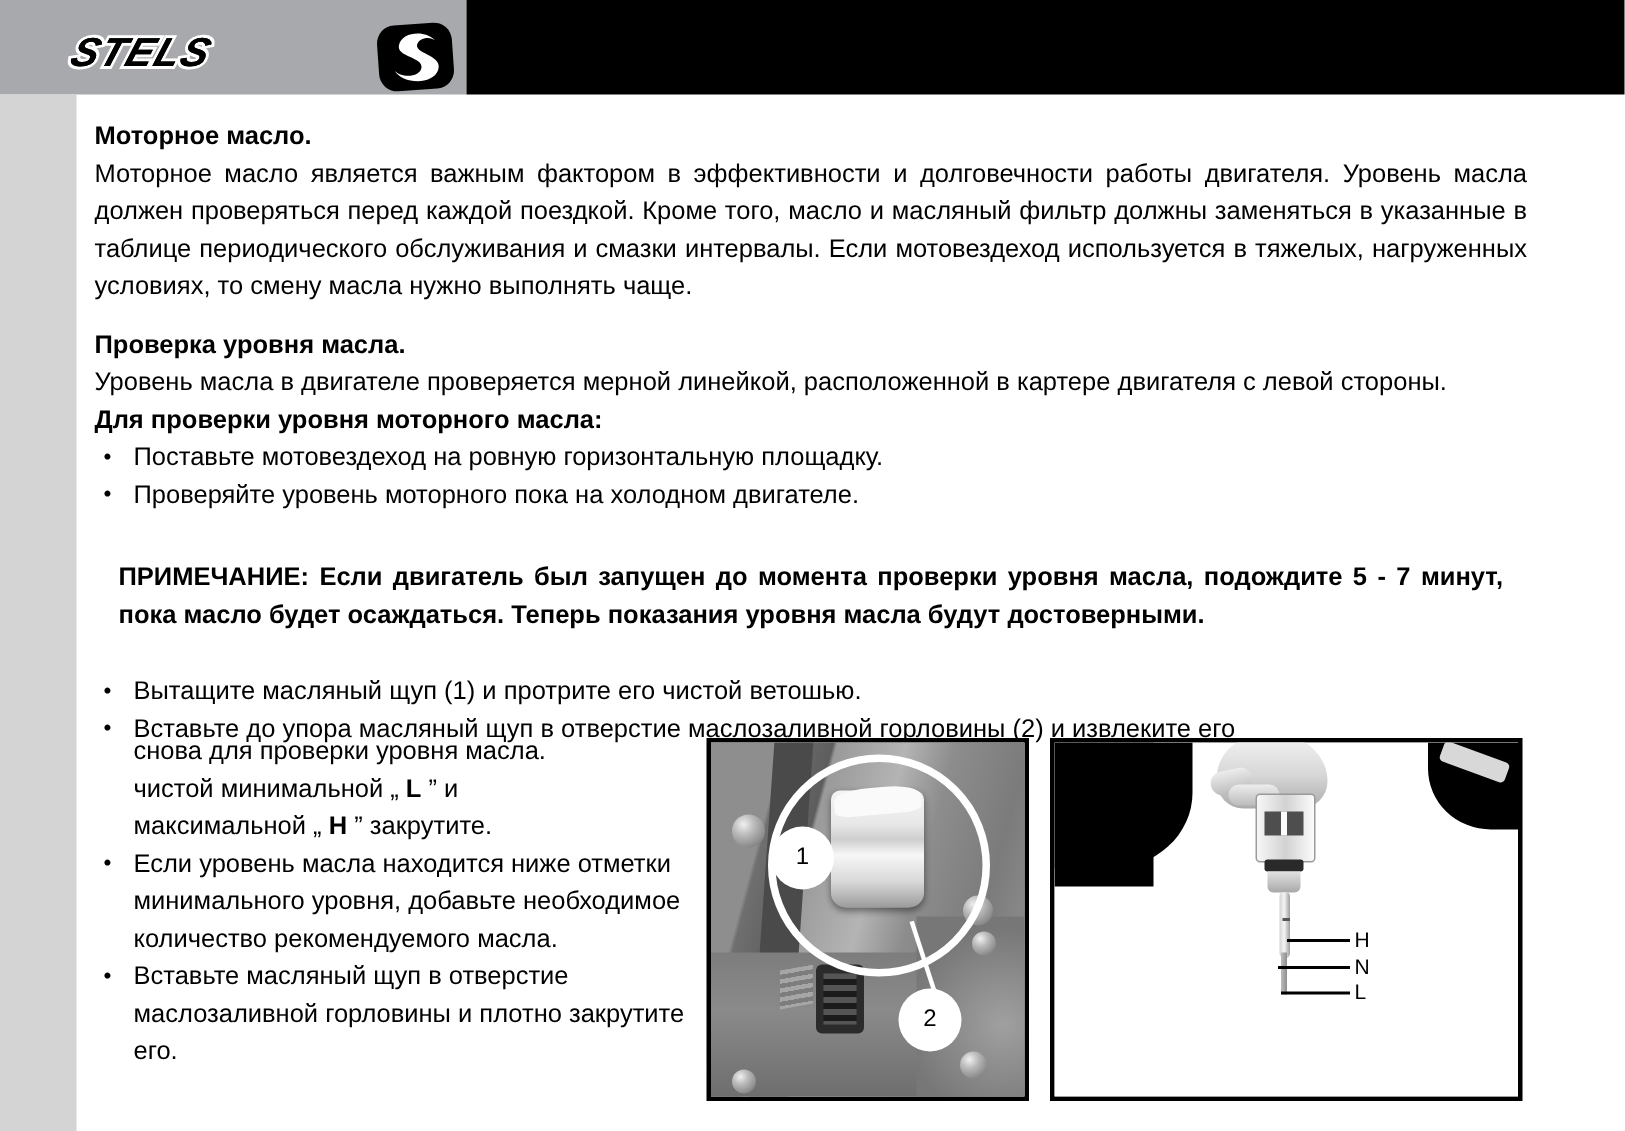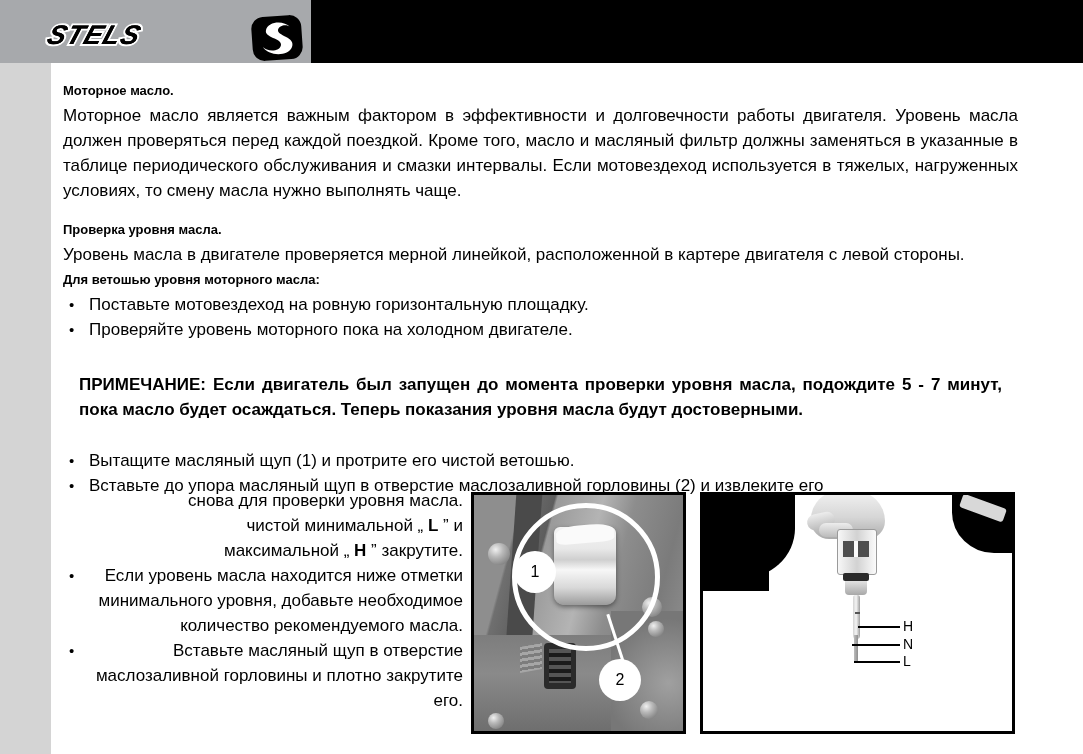--- a/index.html
+++ b/index.html
@@ -68,21 +68,21 @@
   
   .content {
     position: absolute;
     left: 63px;
     top: 78px;
     width: 955px;
   }
 
   .sect-head {
     font-weight: bold;
-    font-size: 13px;
+    font-size: 17px;
     line-height: 25px;
     margin: 0;
   }
   .body-par {
     font-size: 17px;
     line-height: 25px;
     margin: 0;
     text-align: justify;
   }
   .body-par.nojust { text-align: left; }
@@ -125,21 +125,20 @@
     width: 1010px;
   }
   .lower-wide li { width: 955px; }
 
   .lower-cols {
     position: relative;
     width: 1010px;
   }
   .lower-text {
     width: 400px;
-    text-align: right;
   }
   .lower-text .cont {
     padding-left: 26px;
     font-size: 17px;
     line-height: 25px;
   }
   .lower-text .bullets li { padding-left: 26px; }
 
   .lbl-bold { font-weight: bold; }
 
@@ -395,21 +394,21 @@
 
 <div class="content">
 
   <h2 class="sect-head">Моторное масло.</h2>
   <p class="body-par">Моторное масло является важным фактором  в эффективности и долговечности  работы двигателя. Уровень  масла должен  проверяться  перед  каждой поездкой. Кроме  того,  масло и масляный фильтр должны заменяться  в указанные  в таблице периодического обслуживания  и  смазки интервалы. Если мотовездеход используется в тяжелых, нагруженных условиях, то смену масла нужно выполнять чаще.</p>
 
   <div class="gap-md"></div>
 
   <h2 class="sect-head">Проверка уровня масла.</h2>
   <p class="body-par nojust">Уровень масла в двигателе проверяется мерной линейкой,  расположенной  в  картере  двигателя  с левой стороны.</p>
-  <h3 class="sect-head">Для ветошью уровня моторного масла:</h3>
+  <h3 class="sect-head">Для проверки уровня моторного масла:</h3>
   <ul class="bullets">
     <li>Поставьте мотовездеход  на ровную  горизонтальную  площадку.</li>
     <li>Проверяйте уровень  моторного пока на  холодном  двигателе.</li>
   </ul>
 
   <div class="gap-md"></div>
 
   <p class="note">ПРИМЕЧАНИЕ: Если двигатель был запущен до  момента  проверки  уровня масла, подождите 5 - 7 минут, пока масло будет осаждаться. Теперь показания уровня масла будут достоверными.</p>
 
   <div class="gap-sm"></div>

